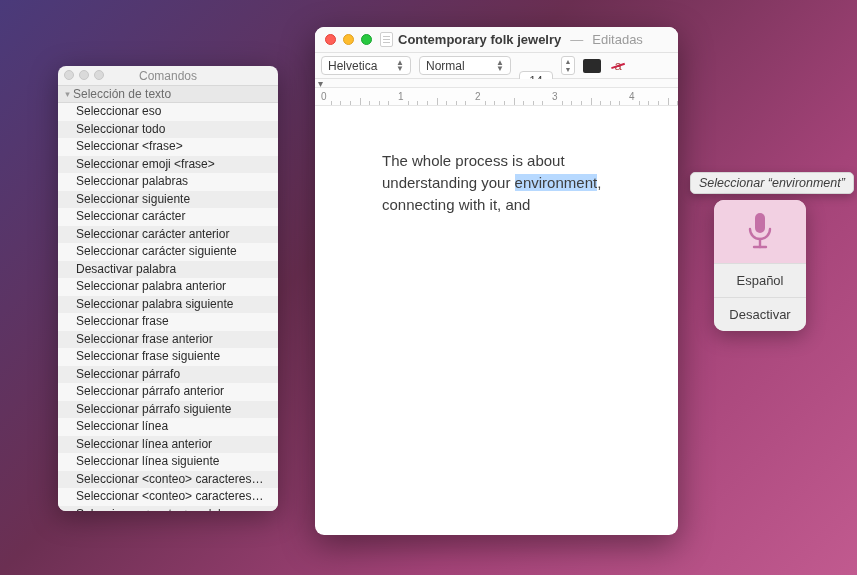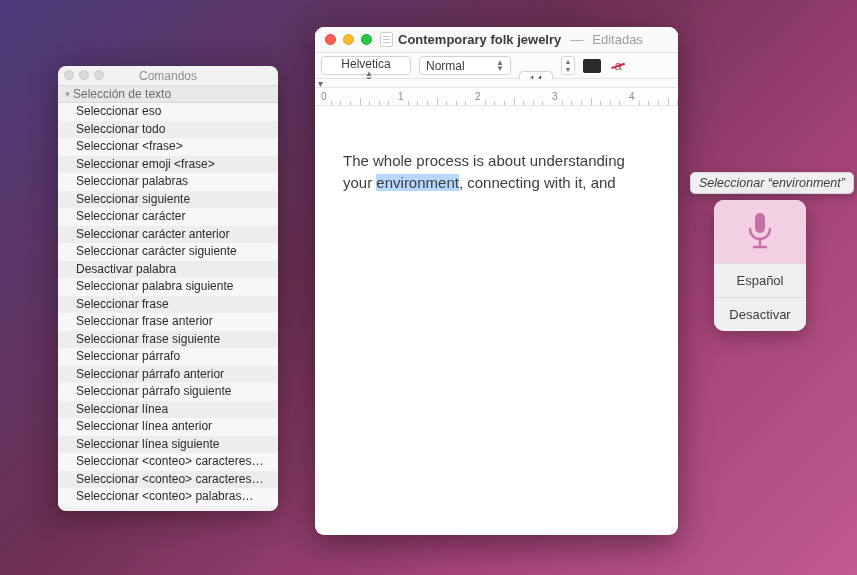--- a/index.html
+++ b/index.html
@@ -43,33 +43,33 @@
   .ed-doc { display:flex; align-items:center; gap:5px; margin-left:8px; font-size:13px; }
   .ed-docicon{ width:13px; height:15px; background:#fff; border:1px solid #cfcfcf; border-radius:2px; position:relative; }
   .ed-docicon::after{content:""; position:absolute; left:2px; right:2px; top:3px; bottom:3px; background:repeating-linear-gradient(#c8c8c8 0 1px, transparent 1px 3px);}
   .ed-title-main{ font-weight:600; color:#3b3b3b;}
   .ed-title-dash{ color:#a9a9a9; padding:0 4px;}
   .ed-title-edit{ color:#9b9b9b;}
 
   .ed-toolbar { height:26px; display:flex; align-items:center; gap:8px; padding:0 6px; border-bottom:1px solid #e2e2e2; background:#fbfbfb; font-size:12px;}
   .tb-select { display:flex; align-items:center; justify-content:space-between; padding:0 6px; height:19px; border:1px solid #d2d2d2; border-radius:4px; background:#fff; color:#3d3d3d; }
   .tb-select .arrows{ font-size:8px; line-height:6px; color:#6e6e6e; margin-left:6px; display:flex; flex-direction:column;}
-  .tb-font{ width:90px;flex-direction:column;} .tb-style{width:92px;} .tb-size{width:34px; justify-content:center;margin-top:30px;}
+  .tb-font{ width:90px;} .tb-style{width:92px;} .tb-size{width:34px; justify-content:center;margin-top:30px;}
   .tb-stepper{ width:14px; height:19px; border:1px solid #d2d2d2; border-radius:3px; background:#fff; display:flex; flex-direction:column; font-size:7px; color:#6e6e6e;}
   .tb-stepper span{flex:1; display:flex; align-items:center; justify-content:center;}
   .tb-swatch{ width:18px; height:14px; background:#2a2a2a; border-radius:2px; }
   .tb-strike{ width:18px; height:18px; display:flex; align-items:center; justify-content:center; color:#b34c4c; font-size:13px; position:relative;}
   .tb-strike::after{content:""; position:absolute; left:2px; right:2px; height:1.5px; background:#c24; transform:rotate(-18deg);}
 
   .ed-rulergap{ height:9px; background:#fbfbfb; border-bottom:1px solid #e5e5e5; position:relative;}
   .ed-rulergap .ind{ position:absolute; left:3px; top:-1px; color:#6f6f6f; font-size:10px;}
   .ed-ruler{ height:18px; background:#fdfdfd; border-bottom:1px solid #e5e5e5; position:relative; color:#8a8a8a; font-size:10px;}
   .ed-ruler .lbl{ position:absolute; top:3px; }
 
-  .ed-doc-area{ flex:1; padding:44px 28px 10px 28px; font-size:15px; line-height:22px; color:#3d3d3d; font-family: Helvetica, Arial, sans-serif; position:relative;}
+  .ed-doc-area{ flex:1; padding:44px 28px 10px 28px; font-size:15px; line-height:22px; color:#3d3d3d; font-family: Helvetica, Arial, sans-serif; position:relative;margin-left:39px;}
   .sel { background:#b7d9ff; }
 
   
   .pop-tip {
     position:absolute; left:690px; top:172px; background:#f0f0f0; border:1px solid #d6d6d6;
     border-radius:5px; padding:3px 8px; font-size:12.5px; color:#3d3d3d; font-style:italic;
     box-shadow:0 3px 10px rgba(0,0,0,.25);
   }
   .dict {
     position:absolute; left:714px; top:200px; width:92px; border-radius:10px; overflow:hidden;
@@ -98,20 +98,21 @@
       <div class="cmd-item">Seleccionar eso</div>
       <div class="cmd-item">Seleccionar todo</div>
       <div class="cmd-item">Seleccionar &lt;frase&gt;</div>
       <div class="cmd-item">Seleccionar emoji &lt;frase&gt;</div>
       <div class="cmd-item">Seleccionar palabras</div>
       <div class="cmd-item">Seleccionar siguiente</div>
       <div class="cmd-item">Seleccionar carácter</div>
       <div class="cmd-item">Seleccionar carácter anterior</div>
       <div class="cmd-item">Seleccionar carácter siguiente</div>
       <div class="cmd-item">Desactivar palabra</div>
+      <div class="cmd-item">Seleccionar palabra anterior</div>
       <div class="cmd-item">Seleccionar palabra siguiente</div>
       <div class="cmd-item">Seleccionar frase</div>
       <div class="cmd-item">Seleccionar frase anterior</div>
       <div class="cmd-item">Seleccionar frase siguiente</div>
       <div class="cmd-item">Seleccionar párrafo</div>
       <div class="cmd-item">Seleccionar párrafo anterior</div>
       <div class="cmd-item">Seleccionar párrafo siguiente</div>
       <div class="cmd-item">Seleccionar línea</div>
       <div class="cmd-item">Seleccionar línea anterior</div>
       <div class="cmd-item">Seleccionar línea siguiente</div>

